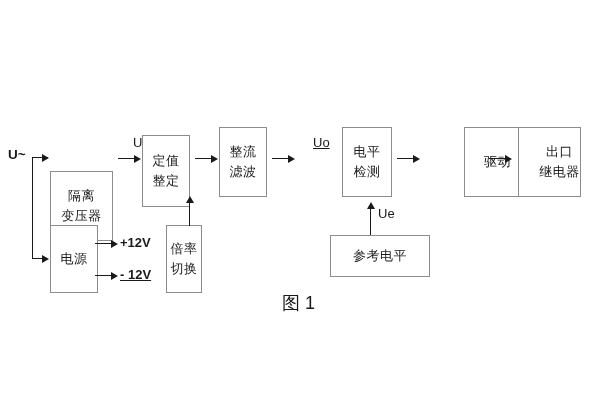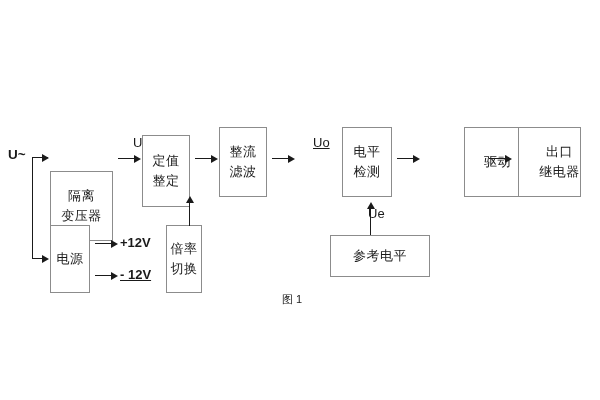--- a/index.html
+++ b/index.html
@@ -50,21 +50,21 @@
   }
   .lbl.bold {
     font-weight: 700;
     font-size: 13.5px;
   }
   .lbl.rail {
     font-size: 13px;
     font-weight: 600;
   }
   .lbl.caption {
-    font-size: 11px;
+    font-size: 18px;
   }
 
   
   .hline {
     position: absolute;
     height: 0;
     border-top: 1.4px solid #1a1a1a;
   }
   .vline {
     position: absolute;
@@ -143,21 +143,21 @@
   </div>
 
   <div class="hline" style="left:489px; top:158px; width:17px;"></div>
   <div class="arrow-r" style="left:505px; top:154.5px;"></div>
 
   <div class="block" style="left:518px; top:127px; width:63px; height:70px;padding-left:20px;">
     <span class="ln">出口</span>
     <span class="ln">继电器</span>
   </div>
 
-  <div class="block" style="left:50px; top:225px; width:40px; height:68px;">
+  <div class="block" style="left:50px; top:225px; width:48px; height:68px;">
     <span class="ln">电源</span>
   </div>
 
   <div class="hline" style="left:95px; top:243px; width:17px;"></div>
   <div class="arrow-r" style="left:111px; top:239.5px;"></div>
   <div class="lbl rail" style="left:120px; top:236px;">+12V</div>
 
   <div class="hline" style="left:95px; top:275px; width:17px;"></div>
   <div class="arrow-r" style="left:111px; top:271.5px;"></div>
   <div class="lbl rail" style="left:120px; top:268px;text-decoration:underline;">- 12V</div>
@@ -169,17 +169,17 @@
 
   <div class="vline" style="left:189px; top:202px; height:24px;"></div>
   <div class="arrow-u" style="left:185.5px; top:196px;"></div>
 
   <div class="block" style="left:330px; top:235px; width:100px; height:42px;">
     <span class="ln">参考电平</span>
   </div>
 
   <div class="vline" style="left:370px; top:208px; height:27px;"></div>
   <div class="arrow-u" style="left:366.5px; top:202px;"></div>
-  <div class="lbl" style="left:368px; top:207px;">Ue</div>
+  <div class="lbl" style="left:378px; top:207px;">Ue</div>
 
   <div class="lbl caption" style="left:282px; top:294px;">图 1</div>
 
 </div>
 
 </body></html>

